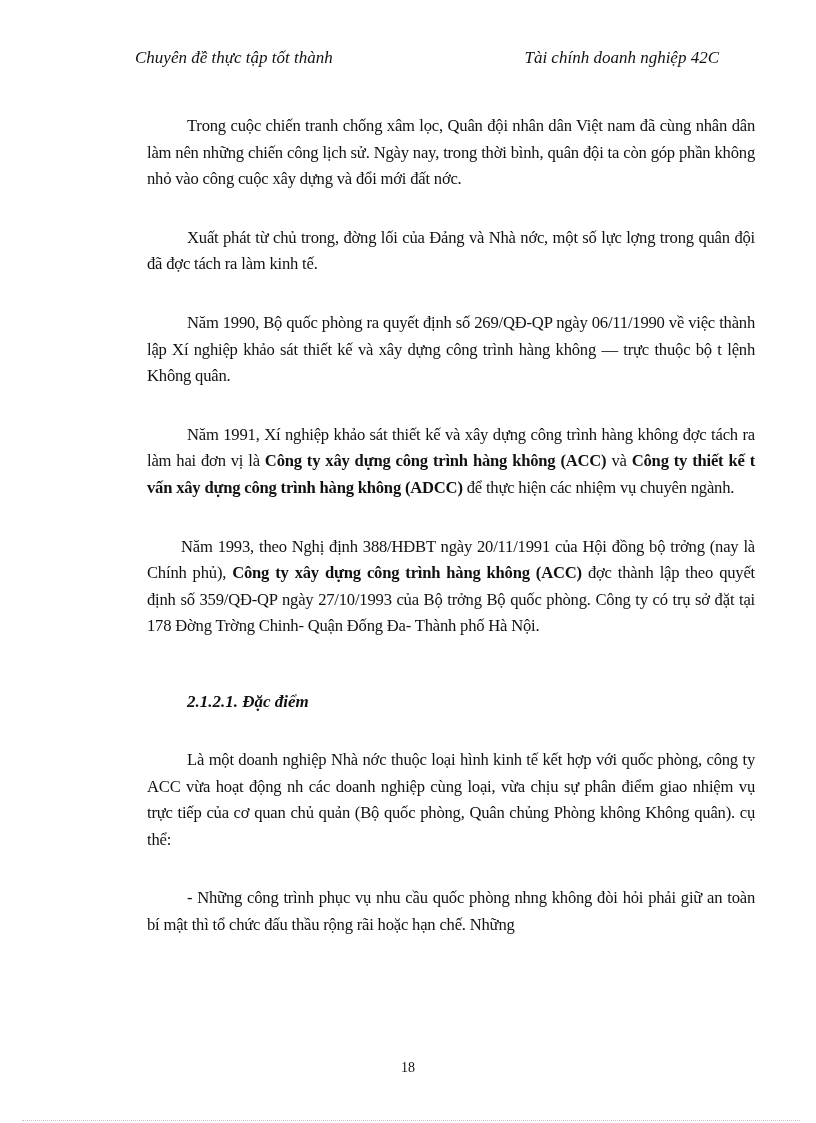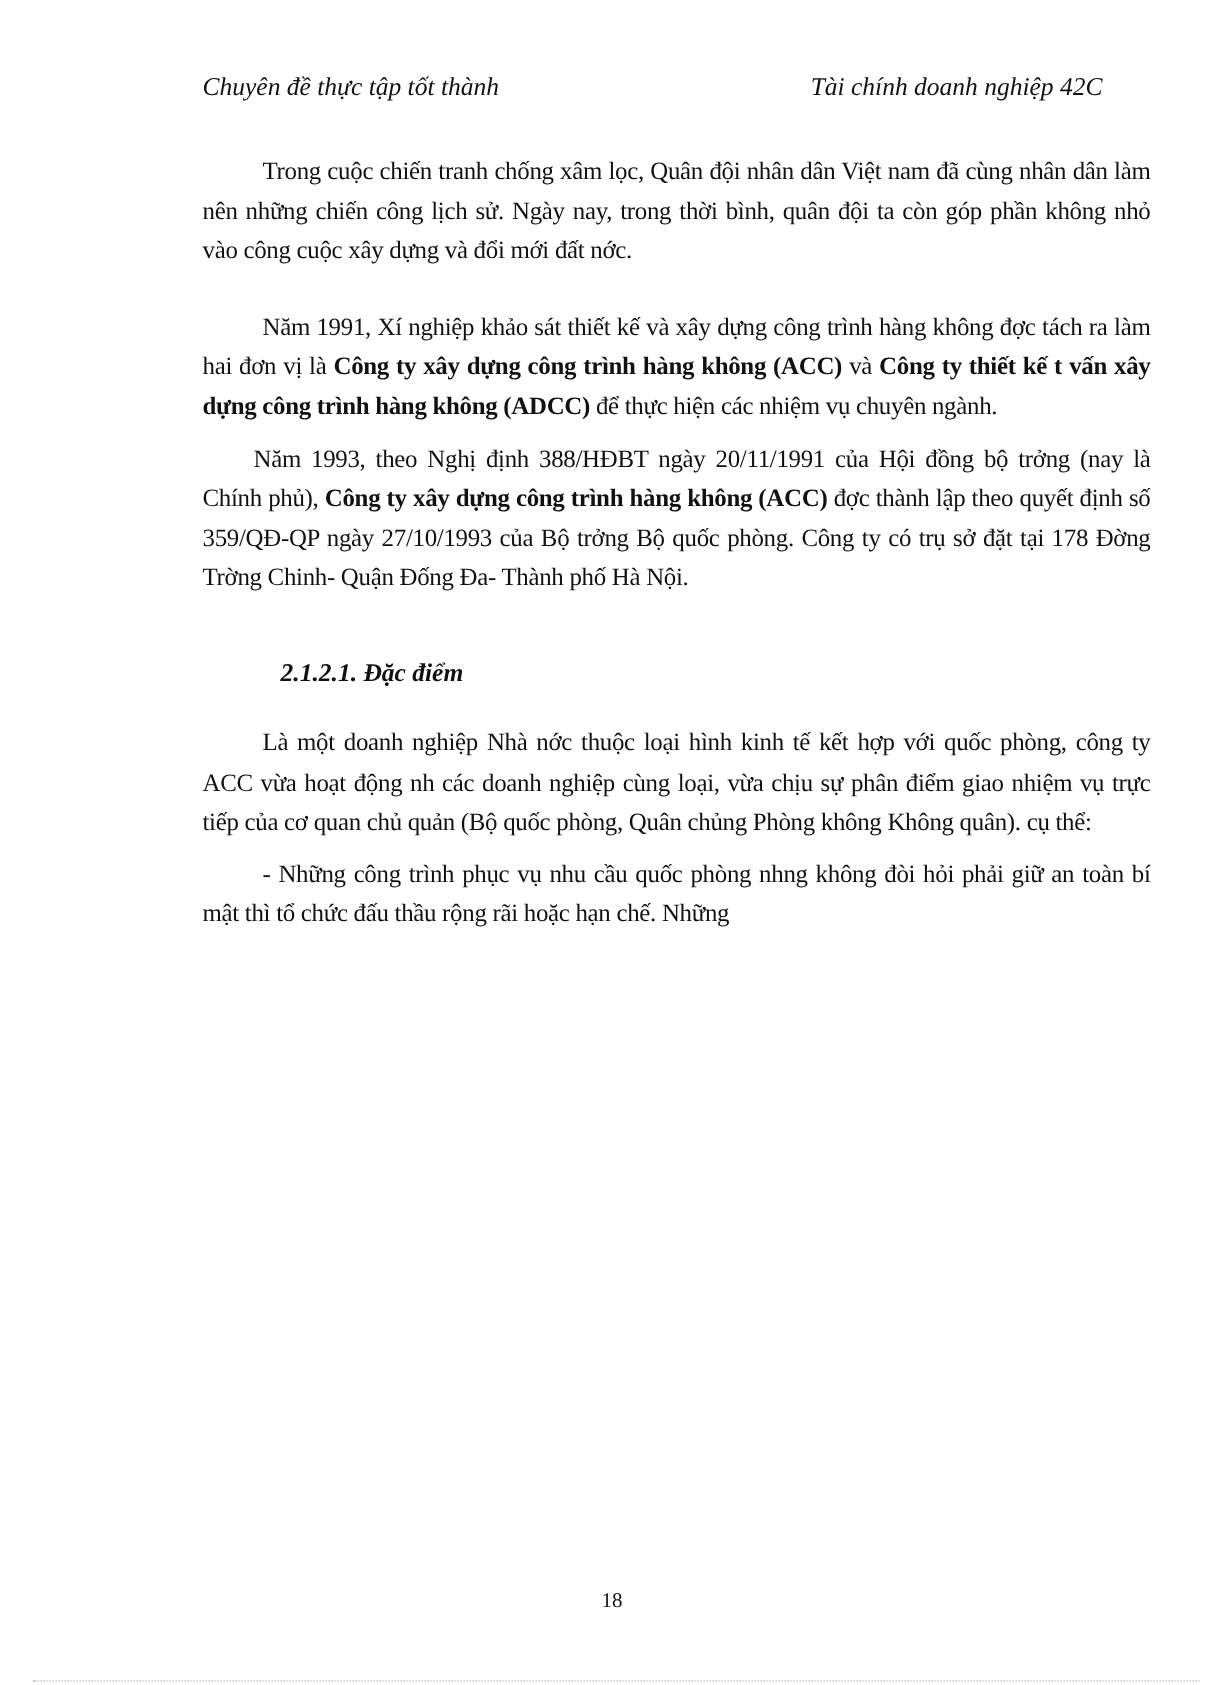--- a/index.html
+++ b/index.html
@@ -1,23 +1,23 @@
 <!DOCTYPE html>
 <html><head>
 <meta charset="utf-8">
 <style>
   html, body { margin:0; padding:0; background:#ffffff; }
   body { width:816px; height:1123px; position:relative; overflow:hidden;
          font-family:"Liberation Serif", "DejaVu Serif", serif; color:#111; }
   .header { position:absolute; top:48px; left:135px; width:600px; height:24px;
             font-style:italic; font-size:17px; }
   .header .left { position:absolute; left:0; top:0; }
-  .header .right { position:absolute; right:0; top:0; }
+  .header .right { position:absolute; right:16px; top:0; }
   .body { position:absolute; left:135px; top:101px; width:632px; }
-  p { margin:0; font-size:16.6px; line-height:26.6px; text-align:justify;
+  p { margin:12px; font-size:16.6px; line-height:26.6px; text-align:justify;
       letter-spacing:-0.2px; transform-origin:left top; }
   p.indent { text-indent:40px; }
   .gap { height:8px; }
   h2 { margin:0; font-size:17.5px; line-height:27px; font-weight:bold; text-align:justify; }
   h3 { margin:12px; font-size:17px; line-height:27px; font-weight:bold; font-style:italic; padding-left:40px; }
   b { font-weight:bold; }
   .page-num { position:absolute; top:1060px; left:0; width:816px; text-align:center;
               font-size:14px; font-family:"Liberation Serif", serif; }
   .page-edge { position:absolute; top:1120px; left:22px; width:778px; height:0;
                border-top:1px dotted #c8c8c8; }
@@ -26,21 +26,23 @@
 <body>
 
 <div class="header">
   <span class="left">Chuyên đề thực tập tốt thành</span>
   <span class="right">Tài chính doanh nghiệp 42C</span>
 </div>
 
 <div class="body">
   <p class="indent">Trong cuộc chiến tranh chống xâm lọc,   Quân đội nhân dân Việt nam đã cùng nhân dân làm nên những chiến công lịch sử. Ngày nay, trong thời bình, quân đội ta còn góp phần không nhỏ vào công cuộc xây dựng và đổi mới đất nớc.</p>
   <div class="gap"></div>
+  <p class="indent">Xuất phát từ chủ trong,   đờng   lối của Đảng và Nhà nớc,   một số lực lợng   trong quân đội đã đợc   tách ra làm kinh tế.</p>
   <div class="gap"></div>
+  <p class="indent">Năm 1990, Bộ quốc phòng ra quyết định số 269/QĐ-QP ngày 06/11/1990 về việc thành lập Xí nghiệp khảo sát thiết kế và xây dựng công trình hàng không — trực thuộc bộ t   lệnh Không quân.</p>
   <div class="gap"></div>
   <p class="indent"><span>Năm 1991, Xí nghiệp khảo sát thiết kế và xây dựng công trình hàng không đợc   tách ra làm hai đơn vị là </span><b>Công ty xây dựng công trình hàng không  (ACC)</b><span> và </span><b>Công ty thiết kế t   vấn xây dựng công trình hàng không (ADCC)</b><span> để thực hiện các nhiệm vụ chuyên ngành.</span></p>
   <div class="gap"></div>
   <p class="indent" style="text-indent:34px"><span>Năm 1993, theo Nghị định 388/HĐBT ngày 20/11/1991 của Hội đồng bộ trởng   (nay là Chính phủ), </span><b>Công ty xây dựng công trình hàng không (ACC)</b><span> đợc   thành lập theo quyết định số 359/QĐ-QP ngày 27/10/1993 của Bộ trởng   Bộ quốc phòng. Công ty có trụ sở đặt tại 178 Đờng   Trờng   Chinh- Quận Đống Đa- Thành phố Hà Nội.</span></p>
   <div class="gap"></div>
   <div class="gap"></div>
   <div class="gap"></div>
   <h3>2.1.2.1. Đặc điểm</h3>
   <div class="gap"></div>
   <p class="indent">Là một doanh nghiệp Nhà nớc   thuộc loại hình kinh tế kết hợp với quốc phòng, công ty ACC vừa hoạt động nh   các doanh nghiệp cùng loại, vừa chịu sự phân điểm giao nhiệm vụ trực tiếp của cơ quan chủ quản (Bộ quốc phòng, Quân chủng Phòng không Không quân). cụ thể:</p>

